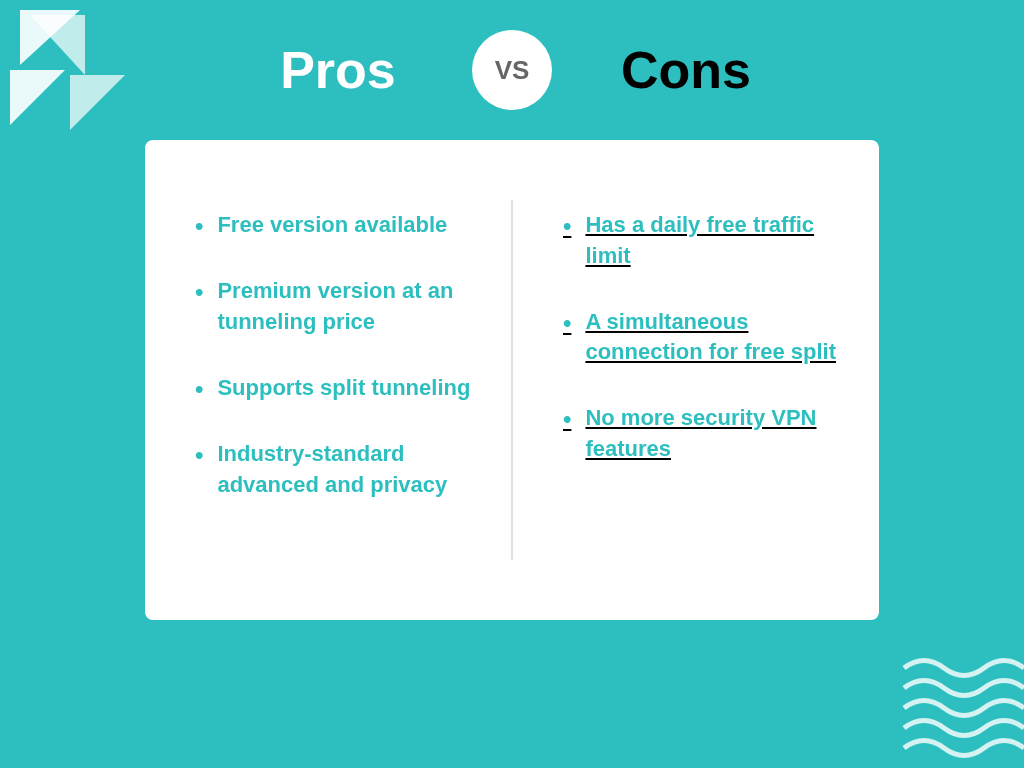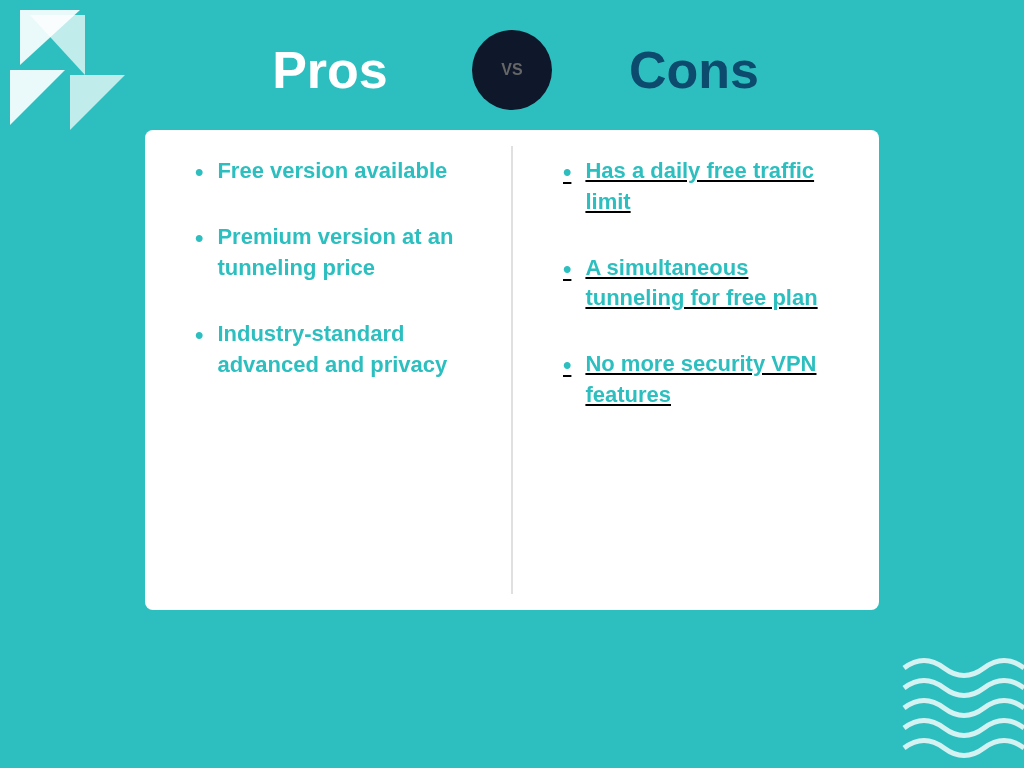--- a/index.html
+++ b/index.html
@@ -40,60 +40,60 @@
       width: 100%;
       height: 100%;
     }
 
     
     .header {
       display: flex;
       align-items: center;
       justify-content: center;
       padding-top: 30px;
-      padding-bottom: 20px;
-      gap: 12px;
+      padding-bottom: 30px;
+      gap: 4px;
     }
 
     .header-pros {
       font-size: 52px;
       font-weight: 700;
       color: white;
       width: 260px;
       text-align: center;
     }
 
     .vs-circle {
       width: 80px;
       height: 80px;
-      background-color: #0f172a;
+      background-color: #ffffff;
       border-radius: 50%;
       display: flex;
       align-items: center;
       justify-content: center;
-      font-size: 16px;
+      font-size: 26px;
       font-weight: 700;
       color: #666;
       flex-shrink: 0;
     }
 
     .header-cons {
       font-size: 52px;
       font-weight: 700;
-      color: #0c4a6e;
+      color: #000000;
       width: 260px;
       text-align: center;
     }
 
     
     .content-card {
       background-color: white;
       border-radius: 8px;
       margin: 0 145px;
-      padding: 16px 0;
+      padding: 60px 0;
       display: flex;
       min-height: 480px;
     }
 
     .pros-column {
       flex: 1;
       padding: 10px 40px 10px 50px;
       border-right: 2px solid #e0e0e0;
     }
 
@@ -163,25 +163,26 @@
   <div class="vs-circle">VS</div>
   <div class="header-cons">Cons</div>
 </div>
 
 <div class="content-card">
 
   <div class="pros-column">
     <ul class="bullet-list">
     <li>Free version available</li>
         <li>Premium version at an tunneling price</li>
+        <li>Supports split tunneling</li>
         <li>Industry-standard advanced and privacy</li>
       </ul>
   </div>
 
   <div class="cons-column">
     <ul class="bullet-list">
     <li>Has a daily free traffic limit</li>
-        <li>A simultaneous tunneling for free plan</li>
+        <li>A simultaneous connection for free split</li>
         <li>No more security VPN features</li>
       </ul>
   </div>
 
 </div>
 
 </body></html>

